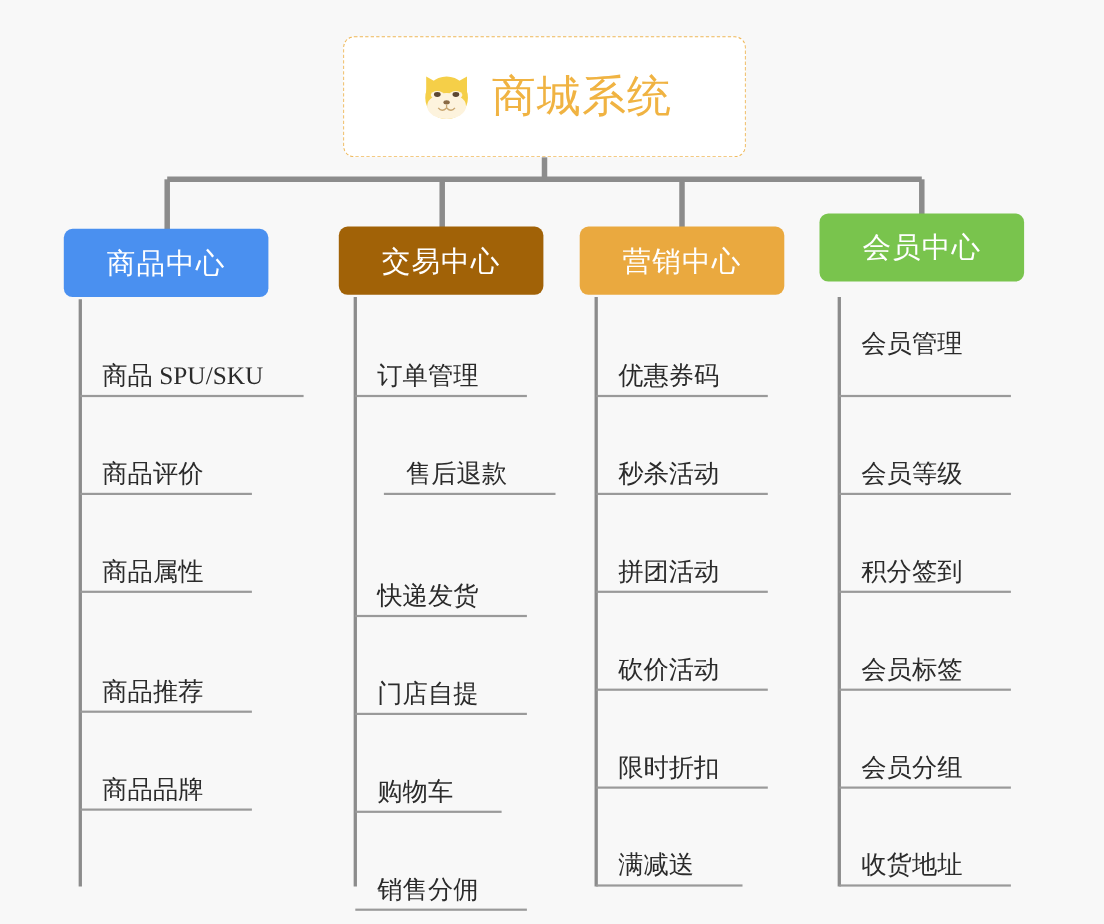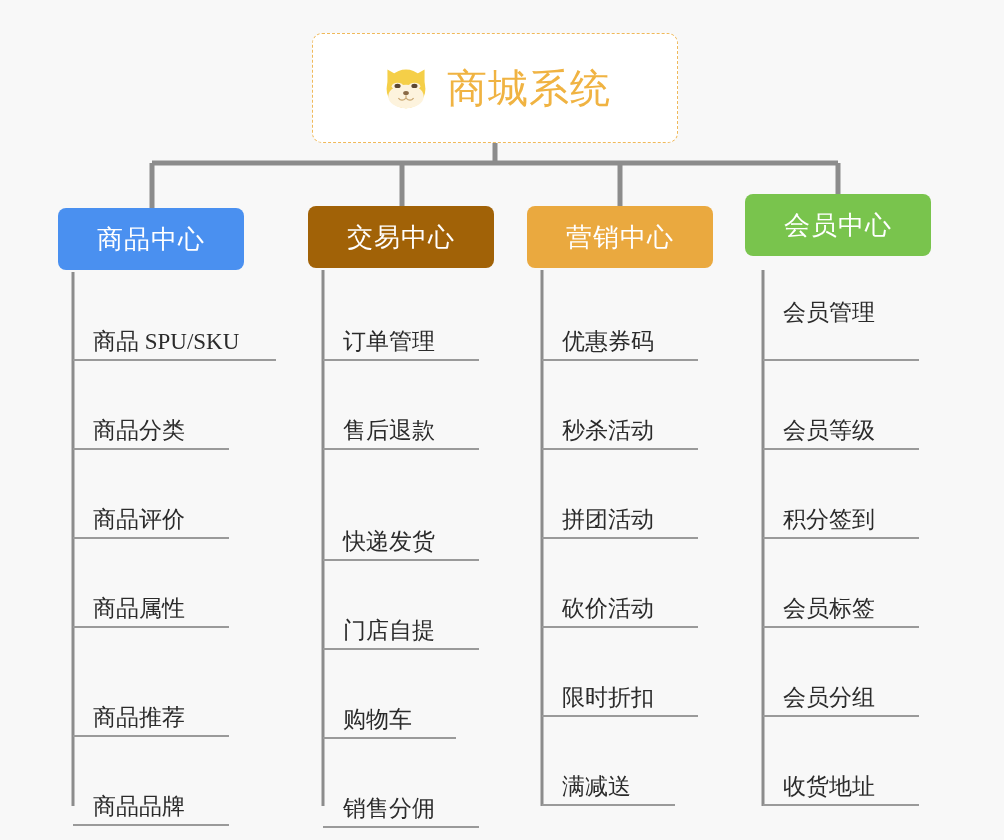--- a/index.html
+++ b/index.html
@@ -155,24 +155,20 @@
   <div id="branch-layer">
       <div class="cat-box" style="left: 58px; top: 208px; width: 186px; background: rgb(74, 144, 240);">
         <span>商品中心</span>
       </div>
       <div class="leaf-col" style="left: 73px;">
         <div class="leaf-item" style="width: 203px;">
           <span class="leaf-label">商品 SPU/SKU</span>
           <div class="leaf-underline" style="width: 203px; background: rgb(154, 154, 154);"></div>
         </div>
         <div class="leaf-item" style="width: 156px;">
-          <span class="leaf-label">商品分类</span>
-          <div class="leaf-underline" style="width: 156px; background: rgb(154, 154, 154);"></div>
-        </div>
-        <div class="leaf-item" style="width: 156px;">
           <span class="leaf-label">商品评价</span>
           <div class="leaf-underline" style="width: 156px; background: rgb(154, 154, 154);"></div>
         </div>
         <div class="leaf-item" style="width: 156px;">
           <span class="leaf-label">商品属性</span>
           <div class="leaf-underline" style="width: 156px; background: rgb(154, 154, 154);"></div>
         </div>
         <div class="leaf-item" style="width: 156px; margin-top: 20px;">
           <span class="leaf-label">商品推荐</span>
           <div class="leaf-underline" style="width: 156px; background: rgb(154, 154, 154);"></div>
@@ -183,21 +179,21 @@
         </div>
       </div>
       <div class="cat-box" style="left: 308px; top: 206px; width: 186px; background: #a16207;">
         <span>交易中心</span>
       </div>
       <div class="leaf-col" style="left: 323px;">
         <div class="leaf-item" style="width: 156px;">
           <span class="leaf-label">订单管理</span>
           <div class="leaf-underline" style="width: 156px; background: rgb(154, 154, 154);"></div>
         </div>
-        <div class="leaf-item" style="width: 156px;">
+        <div class="leaf-item" style="width: 156px; margin-left: 26px;">
           <span class="leaf-label">售后退款</span>
           <div class="leaf-underline" style="width: 156px; background: rgb(154, 154, 154);"></div>
         </div>
         <div class="leaf-item" style="width: 156px; margin-top: 22px;">
           <span class="leaf-label">快递发货</span>
           <div class="leaf-underline" style="width: 156px; background: rgb(154, 154, 154);"></div>
         </div>
         <div class="leaf-item" style="width: 156px;">
           <span class="leaf-label">门店自提</span>
           <div class="leaf-underline" style="width: 156px; background: rgb(154, 154, 154);"></div>

